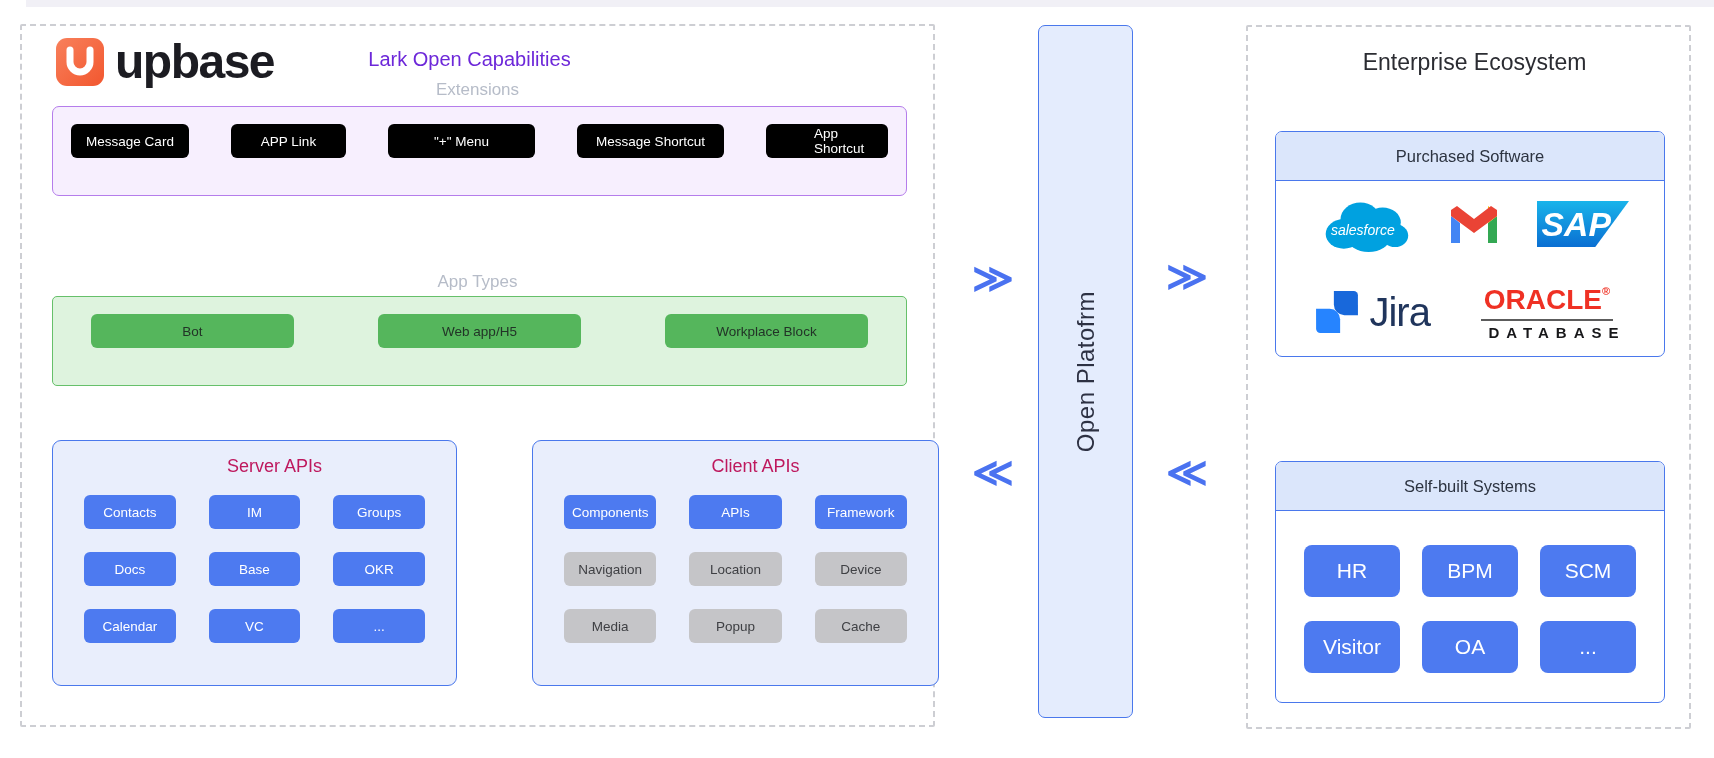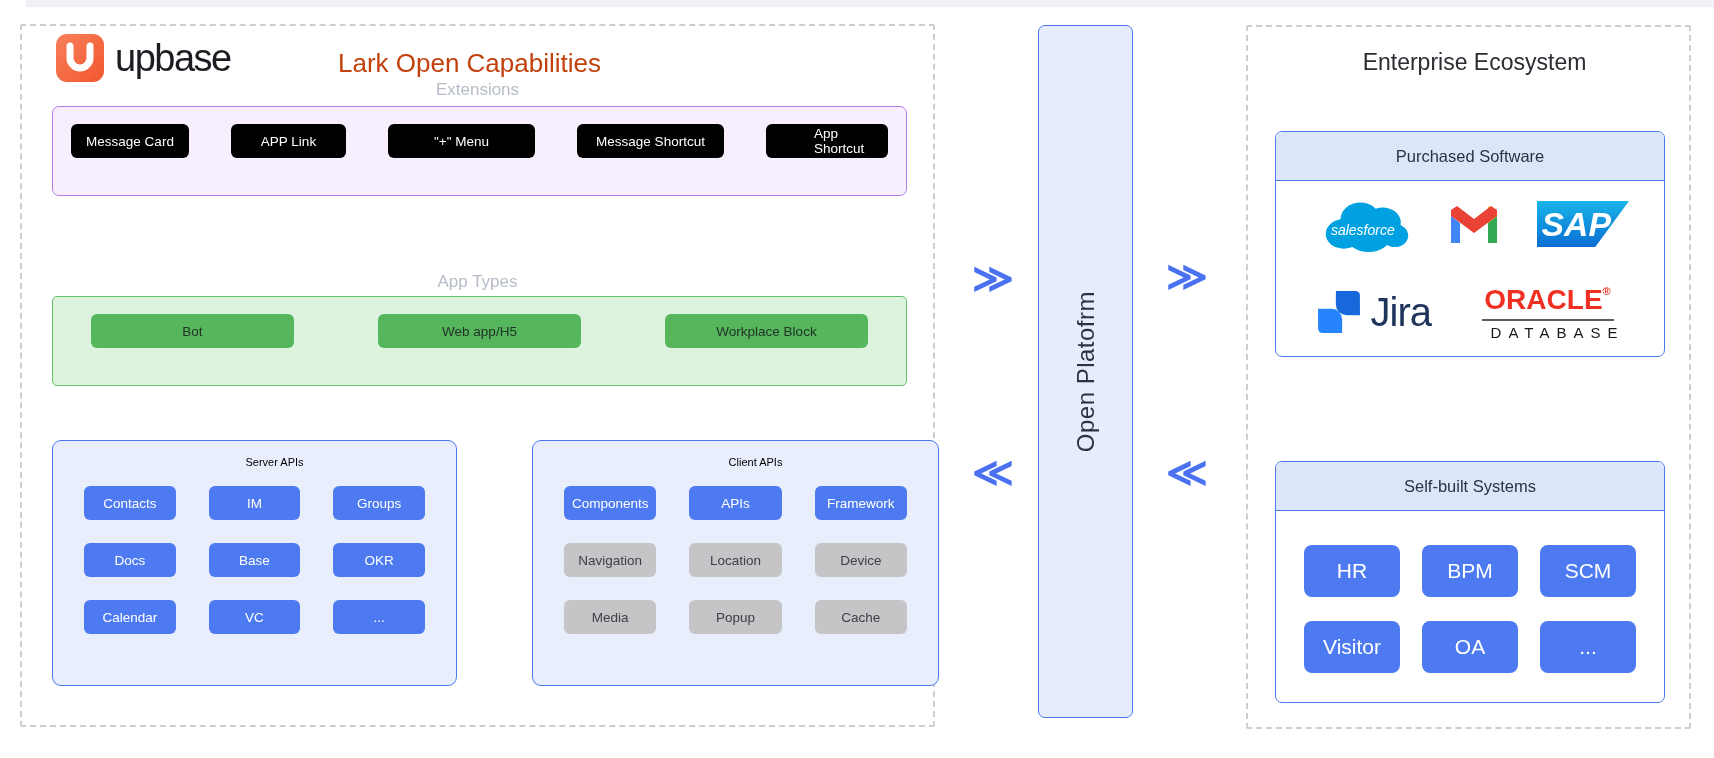--- a/index.html
+++ b/index.html
@@ -9,23 +9,23 @@
   }
   .top-strip{position:absolute;left:26px;top:0;right:0;height:7px;background:#f1f0f6;}
   .panel{position:absolute;border:2px dashed #cdced3;background:#fff;box-sizing:border-box;border-radius:2px;}
   .left-panel{left:20px;top:24px;width:915px;height:703px;}
   .right-panel{left:1246px;top:25px;width:445px;height:704px;}
 
   
   .brand{position:absolute;left:34px;top:8px;display:flex;align-items:center;gap:11px;}
   .brand-icon{width:48px;height:48px;border-radius:11px;background:linear-gradient(135deg,#f8805b,#f2572f);
     display:flex;align-items:center;justify-content:center;}
-  .brand-name{font-size:38px;font-weight:normal;color:#1c1c22;letter-spacing:-1.5px;}
-
-  .big-title{position:absolute;left:0;right:16px;top:22px;text-align:center;font-size:26px;color:#c2410c;}
+  .brand-name{font-size:48px;font-weight:bold;color:#1c1c22;letter-spacing:-1.5px;}
+
+  .big-title{position:absolute;left:0;right:16px;top:22px;text-align:center;font-size:20px;color:#6d28d9;}
   .section-label{position:absolute;left:0;right:0;text-align:center;font-size:17px;color:#b6bcc8;}
   .ext-label{top:54px;}
   .apptypes-label{top:246px;}
 
   .ext-box{position:absolute;left:30px;top:80px;width:855px;height:90px;background:#f7effe;
     border:1.5px solid #b57deb;border-radius:7px;display:flex;justify-content:space-between;
     align-items:flex-start;padding:17px 18px 0;box-sizing:border-box;}
   .chip{border-radius:6px;font-size:13.5px;display:flex;align-items:center;justify-content:center;height:34px;box-sizing:border-box;}
   .chip.purple{background:#000000;color:#fff;}
   .ext-box .chip:nth-child(1){width:118px;}
@@ -36,21 +36,21 @@
 
   .apptypes-box{position:absolute;left:30px;top:270px;width:855px;height:90px;background:#def3de;
     border:1.5px solid #66c06a;border-radius:5px;display:flex;justify-content:space-between;
     align-items:flex-start;padding:17px 38px 0;box-sizing:border-box;}
   .chip.green{background:#55b65c;color:#223327;width:203px;}
 
   .api-box{position:absolute;top:414px;width:405px;height:246px;background:#e9eefc;
     border:1.5px solid #4a78ec;border-radius:9px;box-sizing:border-box;}
   .api-box.server{left:30px;}
   .api-box.client{left:478px;width:407px;margin-left:32px;}
-  .api-title{text-align:center;margin-top:15px;font-size:11px;color:#000000;padding-left:40px;}
+  .api-title{text-align:center;margin-top:15px;font-size:18px;color:#be185d;padding-left:40px;}
   .api-grid{display:grid;grid-template-columns:repeat(3,1fr);gap:23px 33px;padding:18px 31px 0;}
   .chip.blue{background:#4d7af0;color:#fff;}
   .chip.gray{background:#c5c5c8;color:#3f4044;}
 
   .open-platform{position:absolute;left:1038px;top:25px;width:95px;height:693px;background:#e4ecfd;
     border:1.5px solid #4a78ec;border-radius:7px;display:flex;align-items:center;justify-content:center;box-sizing:border-box;}
   .vtext{writing-mode:vertical-rl;transform:rotate(180deg);font-size:24px;color:#2d3143;letter-spacing:.5px;}
 
   .arrow{position:absolute;font-size:40px;color:#4a72f0;font-weight:bold;line-height:1;}
   .a1{left:972px;top:258px;}
@@ -67,21 +67,21 @@
     align-items:center;justify-content:center;font-size:16.5px;color:#2c3340;}
   .logo-row{display:flex;align-items:center;justify-content:space-evenly;height:86px;}
   .logo-row.second{height:90px;}
 
   .jira-wrap{display:flex;align-items:center;gap:9px;}
   .jira-word{font-size:40px;color:#20355c;font-weight:500;letter-spacing:-1px;}
   .oracle-wrap{display:flex;flex-direction:column;align-items:center;gap:3px;}
   .oracle-top{font-size:28px;font-weight:bold;color:#ef3124;letter-spacing:0;display:flex;align-items:flex-start;text-align:right;}
   .oracle-top .reg{font-size:11px;margin-top:1px;}
   .oracle-line{width:132px;height:2px;background:#5c5c5c;}
-  .oracle-sub{font-size:15px;font-weight:normal;letter-spacing:7px;color:#18181a;margin-left:20px;}
+  .oracle-sub{font-size:15px;font-weight:bold;letter-spacing:7px;color:#18181a;margin-left:20px;}
 
   .selfbuilt-grid{display:grid;grid-template-columns:repeat(3,96px);gap:24px 22px;justify-content:center;padding-top:34px;}
   .sys-btn{height:52px;background:#4d7af0;color:#fff;font-size:21px;display:flex;align-items:center;
     justify-content:center;border-radius:8px;}
 </style>
 </head>
 <body>
 
 <div class="top-strip"></div>
 

